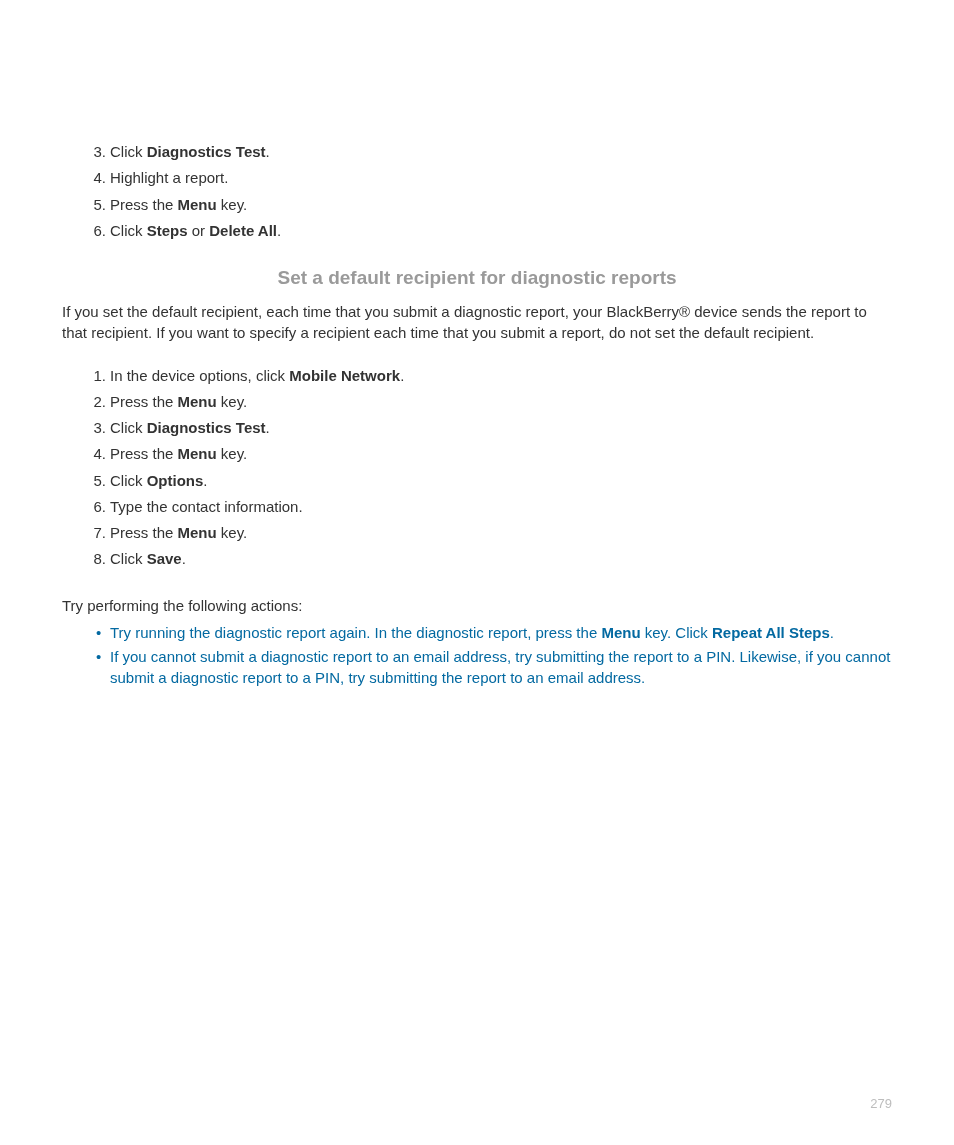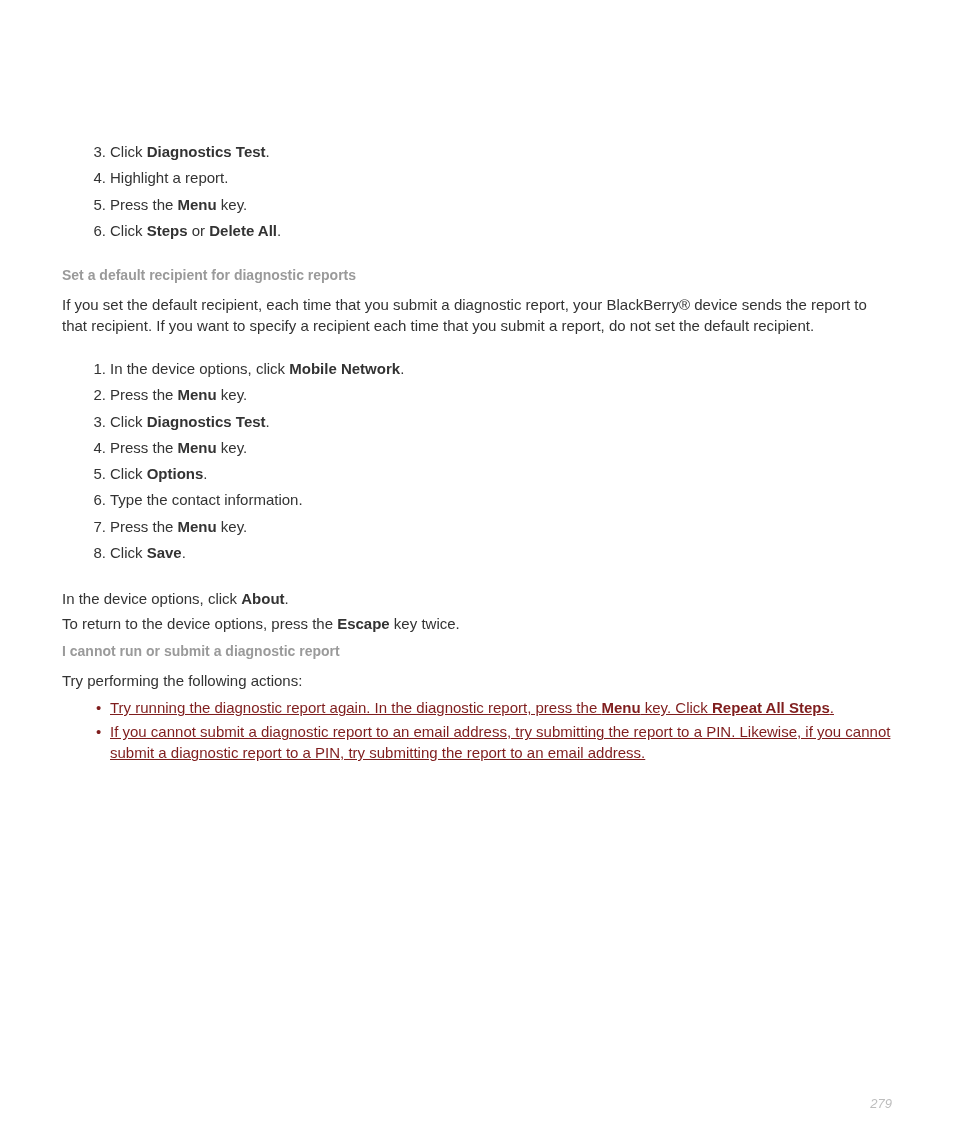--- a/index.html
+++ b/index.html
@@ -33,52 +33,51 @@
   ul.bulleted {
     list-style: none;
     padding-left: 48px;
     margin-bottom: 24px;
   }
   ul.bulleted > li {
     position: relative;
     font-size: 15px;
     line-height: 1.4;
     margin-bottom: 3px;
-    color: #7f1d1d;
-    text-decoration: underline;
+    color: #0369a1;
   }
   ul.bulleted > li::before {
     content: "•";
     position: absolute;
     left: -14px;
     top: 0;
   }
   h2.section {
-    font-size: 14px;
+    font-size: 19px;
     font-weight: 700;
     color: #9a9a9a;
     margin-bottom: 10px;
     line-height: 1.3;
+    text-align: center;
   }
   p.body {
     font-size: 15px;
     line-height: 1.4;
     color: #333;
     margin-bottom: 4px;
   }
   p.body + ol.numbered,
   p.body + ul.bulleted { margin-top: 6px; }
   .b { font-weight: 700; }
   .page-num {
     position: absolute;
     right: 62px;
     bottom: 34px;
     font-size: 13px;
     color: #bdbdbd;
-    font-style: italic;
   }
   .block { margin-bottom: 8px; }
   .intro-gap { margin-bottom: 21px; }
 </style>
 </head>
 <body>
 
 <div class="page">
 
   <ol class="numbered" id="list1">
@@ -96,26 +95,21 @@
       <li><span class="num">1.</span><span>In the device options, click </span><span class="b">Mobile Network</span><span>.</span></li>
       <li><span class="num">2.</span><span>Press the </span><span class="b">Menu</span><span> key.</span></li>
       <li><span class="num">3.</span><span>Click </span><span class="b">Diagnostics Test</span><span>.</span></li>
       <li><span class="num">4.</span><span>Press the </span><span class="b">Menu</span><span> key.</span></li>
       <li><span class="num">5.</span><span>Click </span><span class="b">Options</span><span>.</span></li>
       <li><span class="num">6.</span><span>Type the contact information.</span></li>
       <li><span class="num">7.</span><span>Press the </span><span class="b">Menu</span><span> key.</span></li>
       <li><span class="num">8.</span><span>Click </span><span class="b">Save</span><span>.</span></li>
     </ol>
 
-  <div id="s3paras" class="block">
-      <p class="body"><span>In the device options, click </span><span class="b">About</span><span>.</span></p>
-      <p class="body"><span>To return to the device options, press the </span><span class="b">Escape</span><span> key twice.</span></p>
-    </div>
 
-  <h2 class="section">I cannot run or submit a diagnostic report</h2>
   <p class="body">Try performing the following actions:</p>
   <ul class="bulleted" id="bullets4">
       <li><span>Try running the diagnostic report again. In the diagnostic report, press the </span><span class="b">Menu</span><span> key. Click </span><span class="b">Repeat All Steps</span><span>.</span></li>
       <li><span>If you cannot submit a diagnostic report to an email address, try submitting the report to a PIN. Likewise, if you cannot submit a diagnostic report to a PIN, try submitting the report to an email address.</span></li>
     </ul>
 
 </div>
 
 <div class="page-num">279</div>
 

